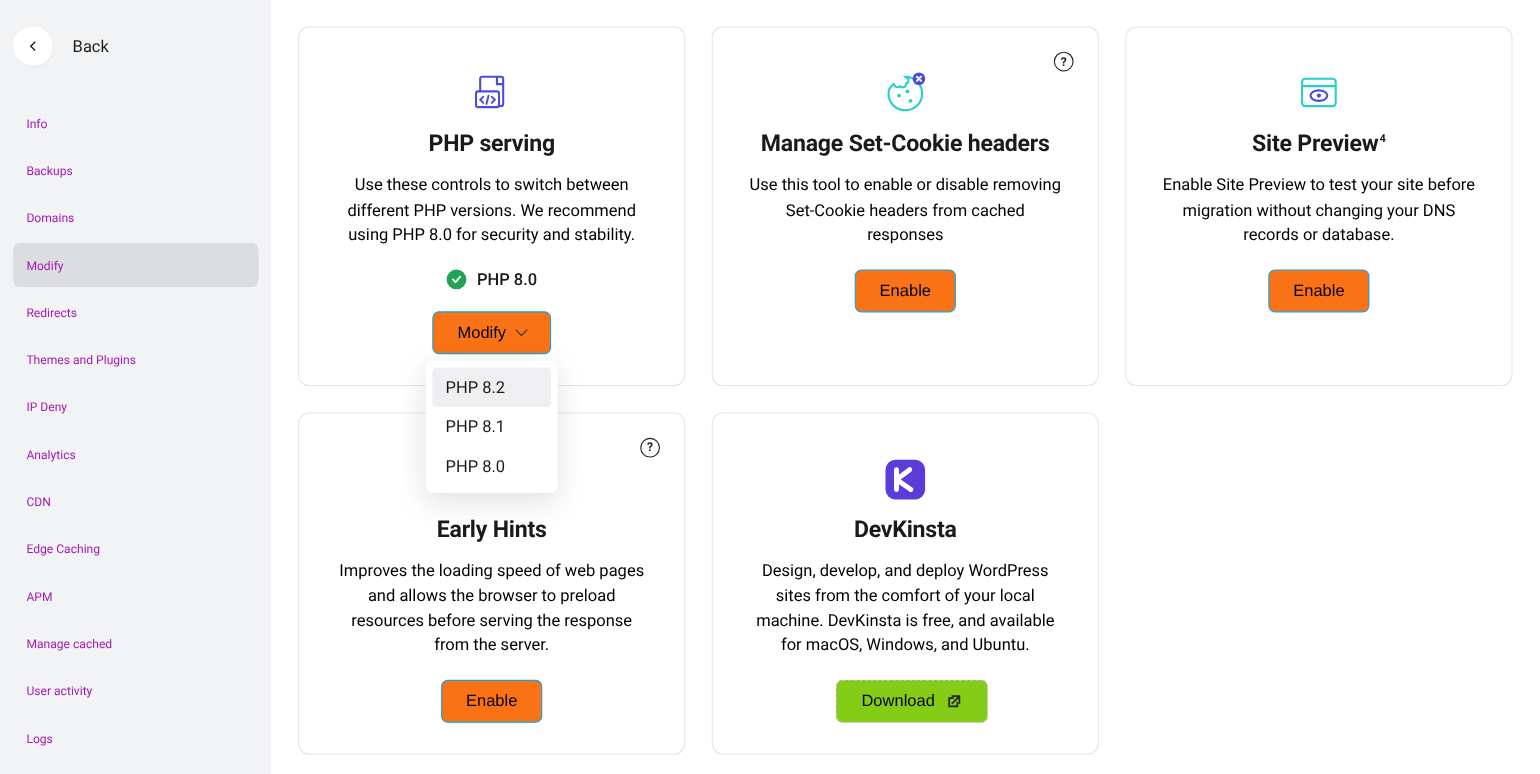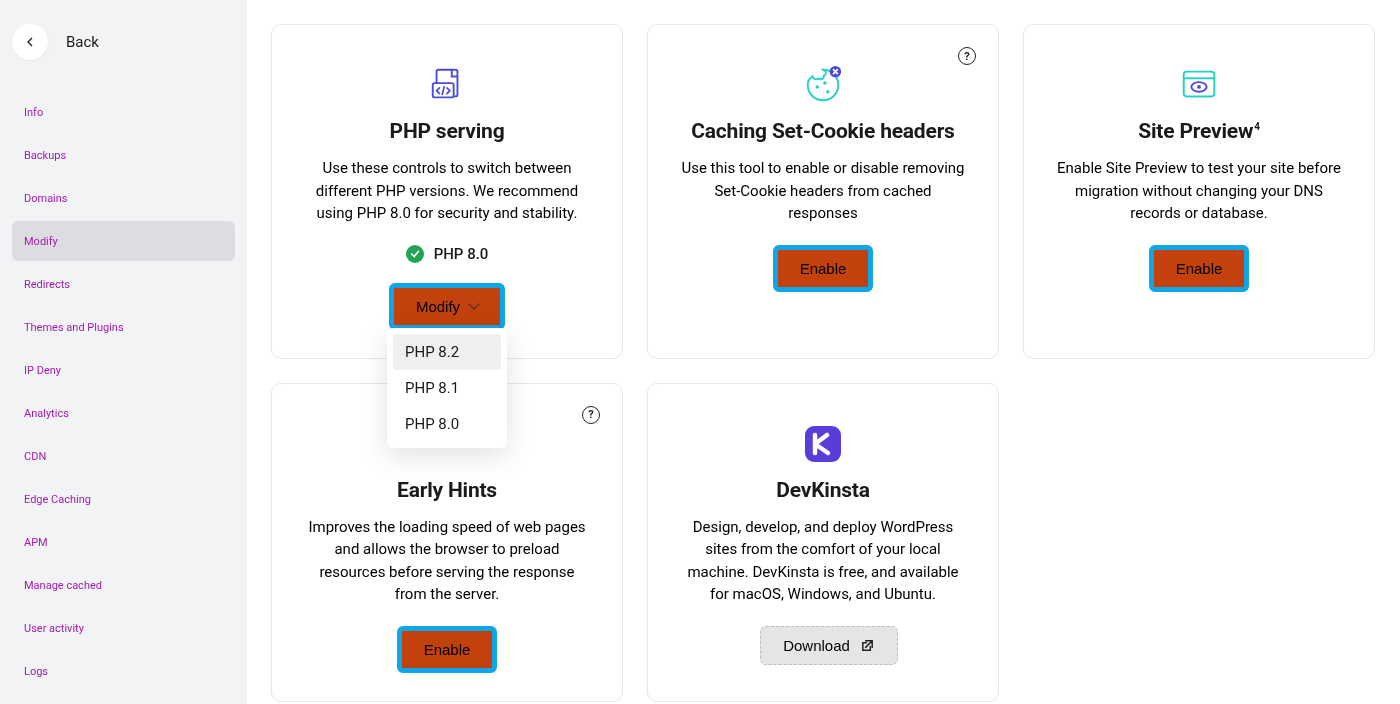--- a/index.html
+++ b/index.html
@@ -108,33 +108,33 @@
       width: 18px;
       height: 18px;
       border-radius: 50%;
       background: #21a453;
       display: flex;
       align-items: center;
       justify-content: center;
       color: #fff;
     }
     .btn {
-      border: 5px solid #0ea5e9;
-      background: #c2410c;
+      border: 1px solid #0ea5e9;
+      background: #f97316;
       border-radius: 6px;
       padding: 10px 22px;
       font-size: 15px;
       cursor: pointer;
       display: inline-flex;
       align-items: center;
       gap: 6px;
     }
     .btn-download {
       border: 1px dashed #bdbdbd;
-      background: #e5e5e5;
+      background: #84cc16;
       margin-left: 12px;
     }
     .help-icon {
       position: absolute;
       top: 22px;
       right: 22px;
       width: 18px;
       height: 18px;
       border: 1.6px solid #222;
       border-radius: 50%;
@@ -257,21 +257,21 @@
       <div class="card-icon-slot">
         <svg width="42" height="42" viewBox="0 0 44 44">
           <path d="M22 6 C32 6 38 14 38 22 C38 32 30 38 22 38 C12 38 6 30 6 22 C6 18 8 15 11 13 C12 16 15 17 17 15 C19 17 23 16 23 12 C25 12 26 9 24 7 C23 7 22 6 22 6 Z" stroke="#25d0c7" stroke-width="2" fill="none"></path>
           <circle cx="16" cy="24" r="1.8" fill="#25d0c7"></circle>
           <circle cx="24" cy="20" r="1.8" fill="#25d0c7"></circle>
           <circle cx="27" cy="29" r="1.8" fill="#25d0c7"></circle>
           <circle cx="35" cy="8" r="6" fill="#4b4cd9"></circle>
           <path d="M33 6 L37 10 M37 6 L33 10" stroke="#fff" stroke-width="1.8" stroke-linecap="round"></path>
         </svg>
       </div>
-      <div class="card-title">Caching Set-Cookie headers</div>
+      <div class="card-title">Manage Set-Cookie headers</div>
       <div class="card-desc">Use this tool to enable or disable removing Set-Cookie headers from cached responses</div>
       <button class="btn">Enable</button>
     </div>
 
     <div class="card">
       <div class="card-icon-slot">
         <svg width="42" height="40" viewBox="0 0 44 40">
           <rect x="6" y="6" width="32" height="26" rx="3" fill="none" stroke="#25d0c7" stroke-width="2"></rect>
           <line x1="6" y1="13" x2="38" y2="13" stroke="#25d0c7" stroke-width="2"></line>
           <ellipse cx="22" cy="22" rx="8" ry="5" fill="none" stroke="#4b4cd9" stroke-width="2"></ellipse>

